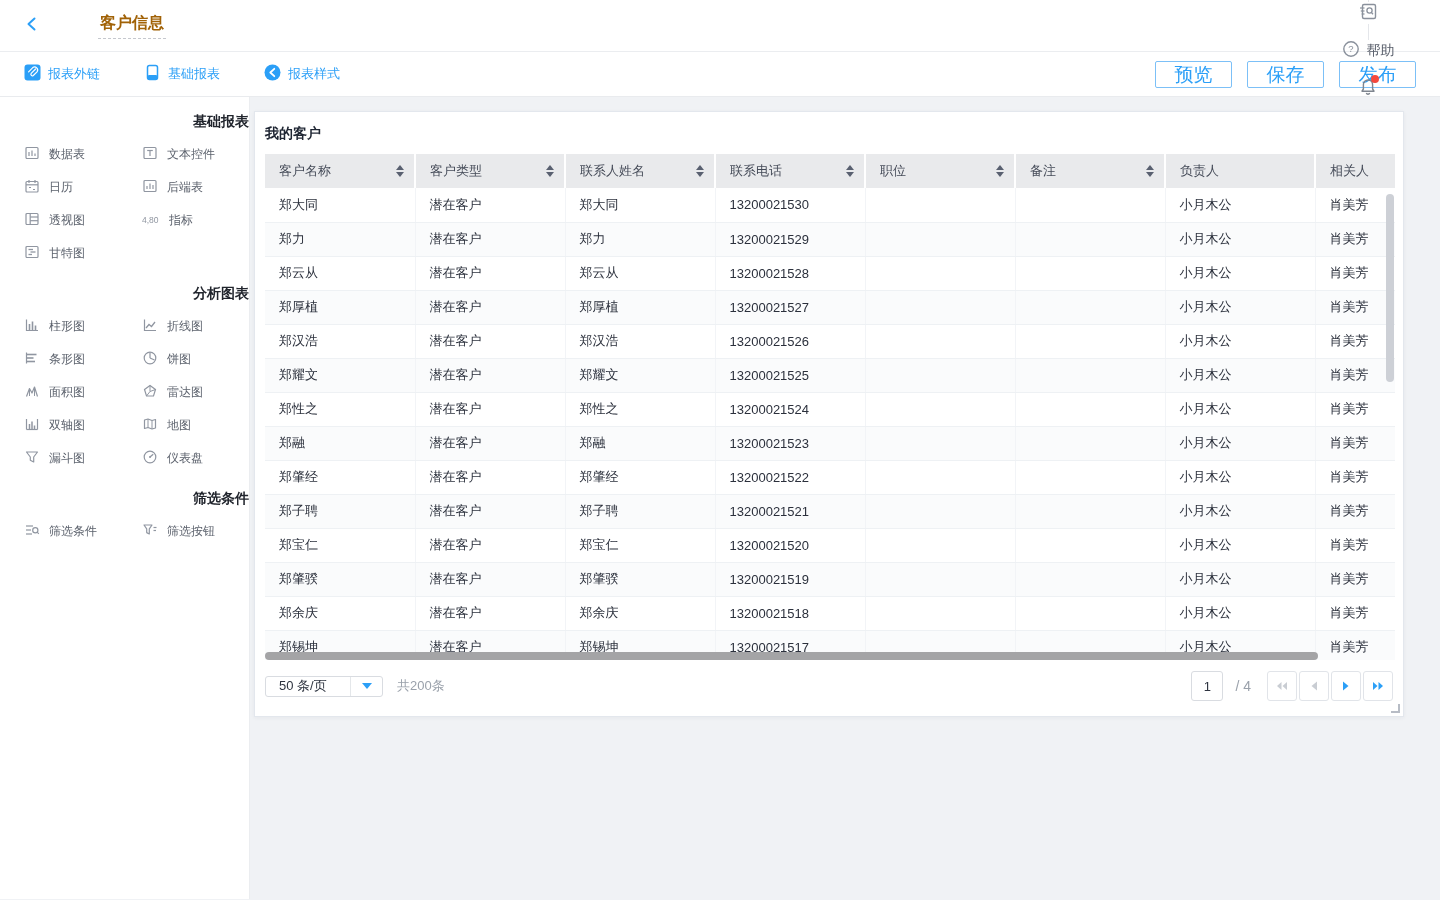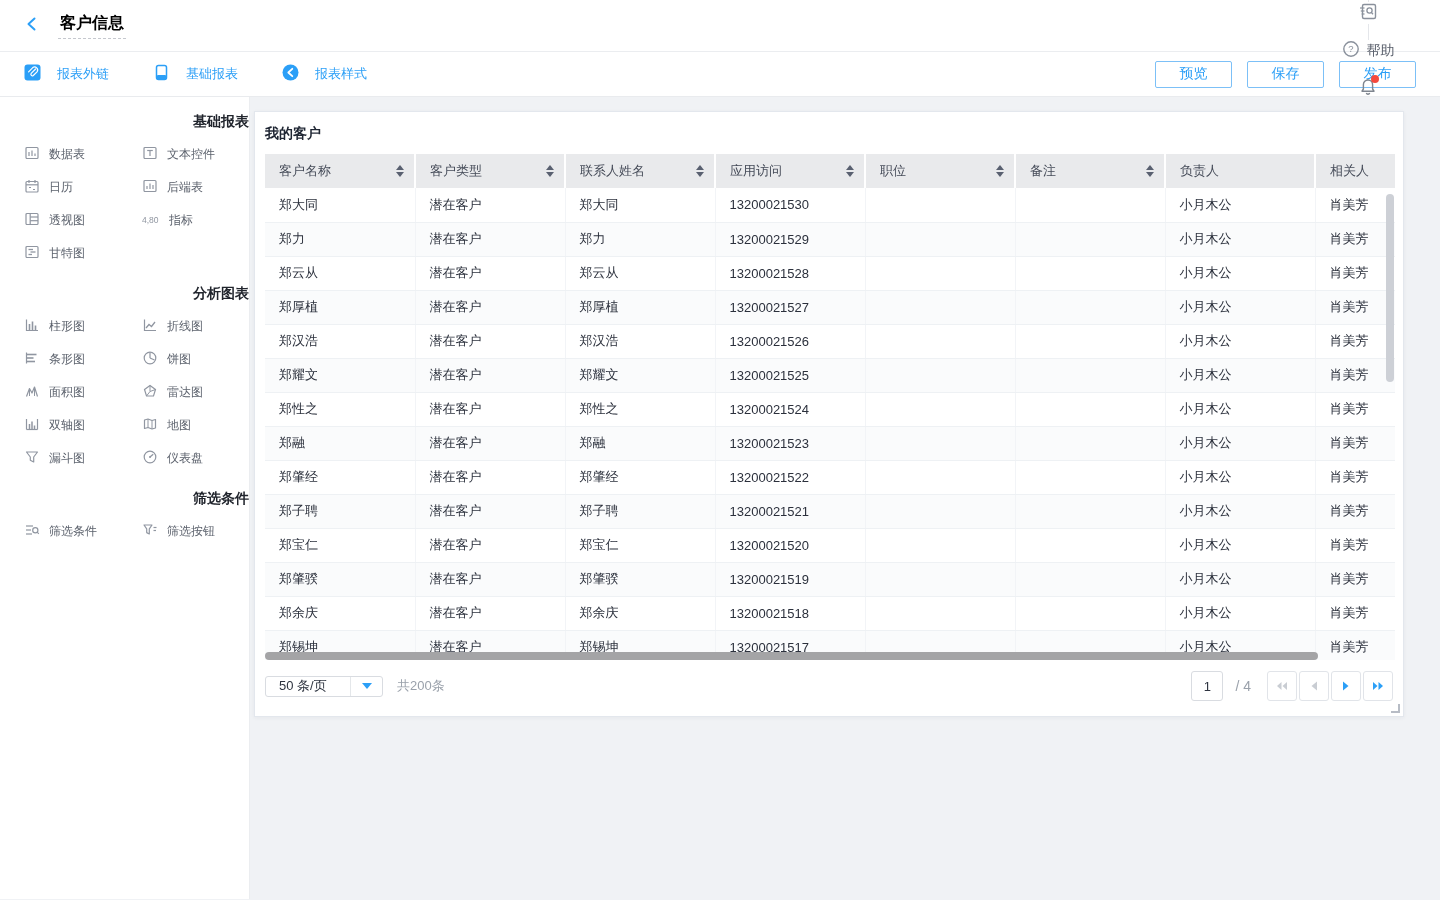--- a/index.html
+++ b/index.html
@@ -4,43 +4,43 @@
 <style>
   * { margin:0; padding:0; box-sizing:border-box; }
   html,body { width:1440px; height:900px; overflow:hidden;
     font-family:"Liberation Sans","DejaVu Sans",sans-serif; background:#f0f2f5; }
 
   
   .topbar { height:52px; background:#fff; border-bottom:1px solid #ebedf0;
     display:flex; align-items:center; padding:0 22px; }
   .back-btn { width:20px; height:20px; display:flex; align-items:center; justify-content:center;
     cursor:pointer; margin-right:16px; }
-  .doc-title { font-size:16px; font-weight:bold; color:#000000;
-    border-bottom:1px dashed #c5c8ce; padding:2px 2px 6px; line-height:18px; }
+  .doc-title { font-size:16px; font-weight:bold; color:#a16207;
+    border-bottom:1px dashed #c5c8ce; padding:2px 2px 6px; line-height:18px;margin-left:40px; }
   .topbar-right { margin-left:auto; display:flex; align-items:center;flex-direction:column; }
   .pill-btn { height:28px; padding:0 22px; border:none; border-radius:14px;
     background:linear-gradient(135deg,#41b5fc,#2a8cf6); color:#fff; font-size:14px;
     display:flex; align-items:center; cursor:pointer; }
   .tb-div { width:1px; height:16px; background:#e4e6ea; margin:0 18px; }
   .tb-item { display:flex; align-items:center; gap:7px; font-size:14px; color:#595f6b; cursor:pointer; }
   .bell-wrap { position:relative; width:20px; height:20px; cursor:pointer; }
   .bell-dot { position:absolute; top:-2px; right:-1px; width:8px; height:8px;
     border-radius:50%; background:#f4493e; }
   .avatar { width:33px; height:33px; border-radius:50%; background:#4486f7; color:#fff;
     font-size:16px; display:flex; align-items:center; justify-content:center;
     margin-left:22px; cursor:pointer; letter-spacing:0; }
 
   
   .toolbar { height:45px; background:#fff; border-bottom:1px solid #e9ebee;
     display:flex; align-items:center; padding:0 24px; }
-  .tool-link { display:flex; align-items:center; gap:16px; font-size:13px; color:#2b9ff7;
+  .tool-link { display:flex; align-items:center; gap:7px; font-size:13px; color:#2b9ff7;
     margin-right:44px; cursor:pointer; }
   .toolbar-right { margin-left:auto; display:flex; align-items:center; }
   .tool-btn { width:77px; height:27px; background:#fff; border:1px solid #7cc0f7;
-    border-radius:2px; color:#2b9ff7; font-size:14px; margin-left:15px; cursor:pointer; }
+    border-radius:2px; color:#2b9ff7; font-size:19px; margin-left:15px; cursor:pointer; }
 
   
   .layout { display:flex; height:802px; }
   .sidebar { width:250px; background:#fff; border-right:1px solid #ebedf0;
     padding:16px 0 0 12px; flex:none;text-align:right; }
   .side-title { font-size:14px; font-weight:bold; color:#21252d; margin:0 0 14px 0; }
   .side-title + .side-grid { margin-bottom:22px; }
   .side-grid { display:grid; grid-template-columns:118px 110px; row-gap:14px; margin-left:12px; }
   .side-item { display:flex; align-items:center; gap:9px; font-size:12px; color:#5c626d;
     cursor:pointer; height:19px; }
@@ -407,21 +407,21 @@
                   <div class="th-inner">
                     <span class="th-label">联系人姓名</span>
                     <span class="sorter">
                       <i class="caret-up"></i>
                       <i class="caret-down"></i>
                     </span>
                   </div>
                 </th>
               <th>
                   <div class="th-inner">
-                    <span class="th-label">应用访问</span>
+                    <span class="th-label">联系电话</span>
                     <span class="sorter">
                       <i class="caret-up"></i>
                       <i class="caret-down"></i>
                     </span>
                   </div>
                 </th>
               <th>
                   <div class="th-inner">
                     <span class="th-label">职位</span>
                     <span class="sorter">

